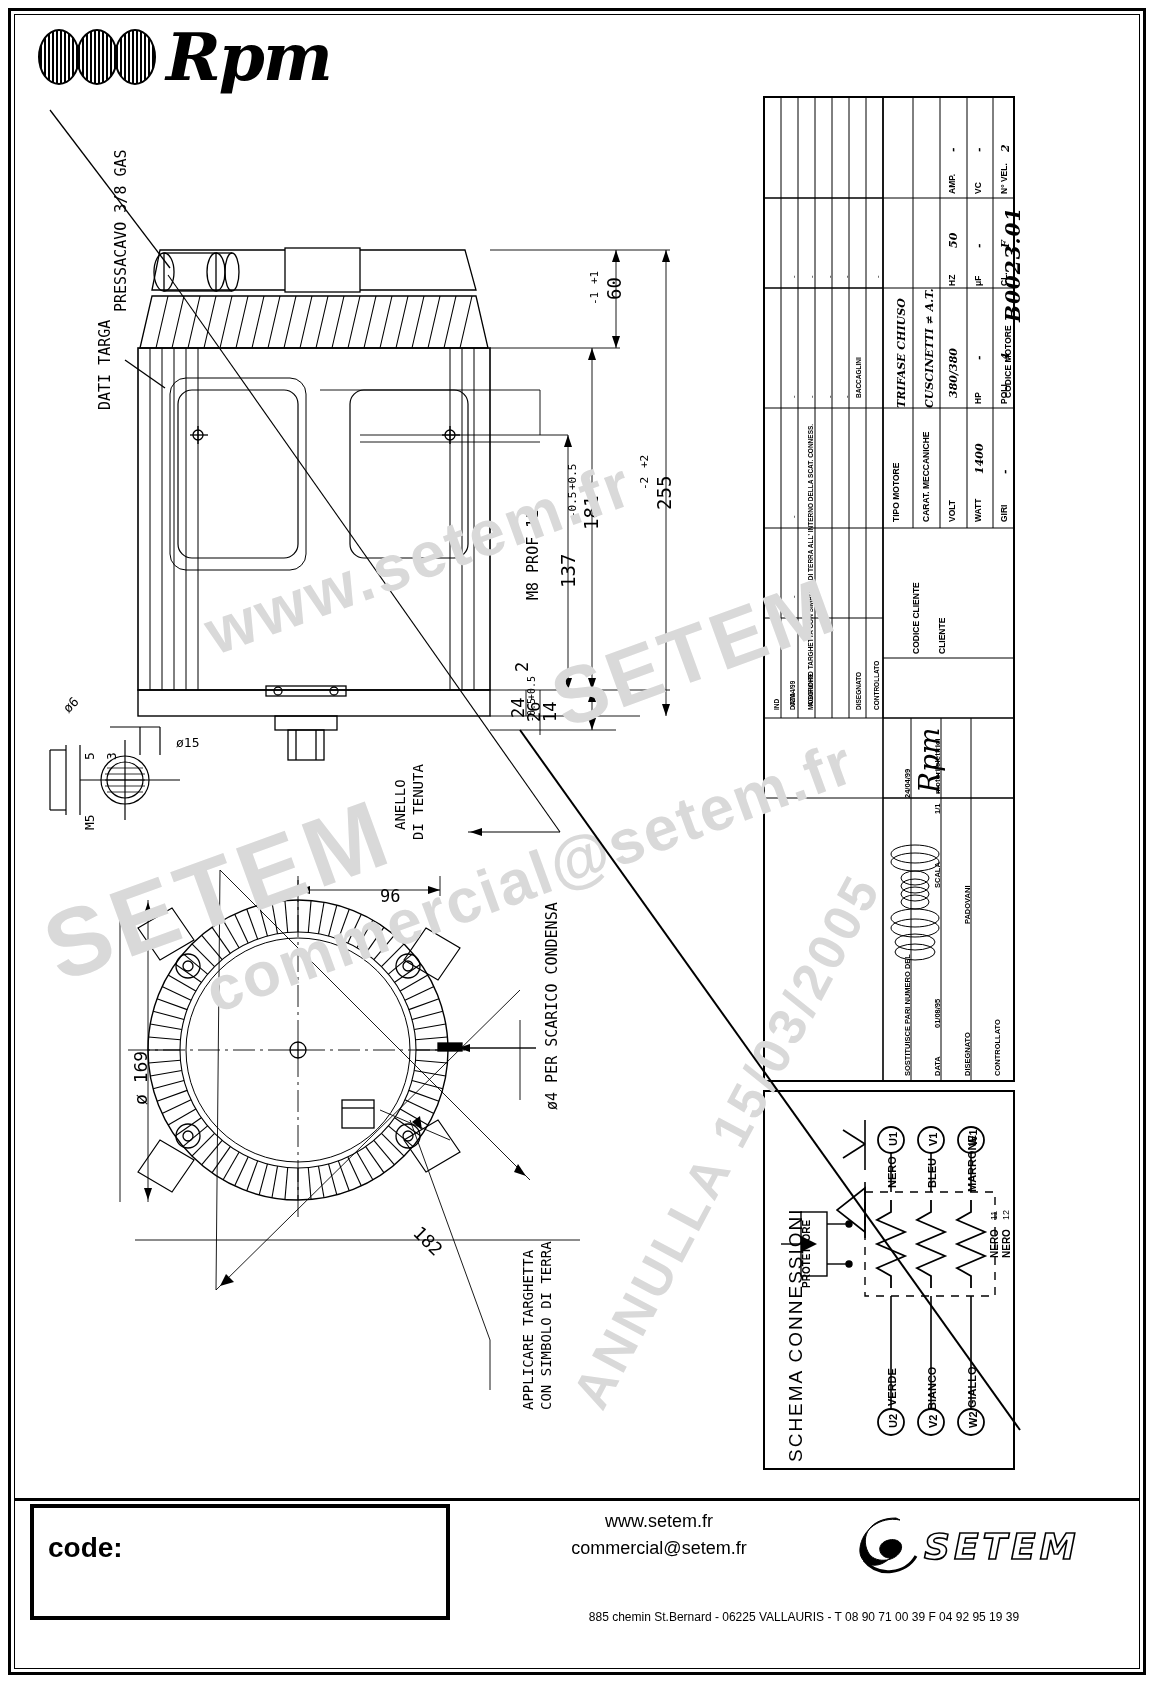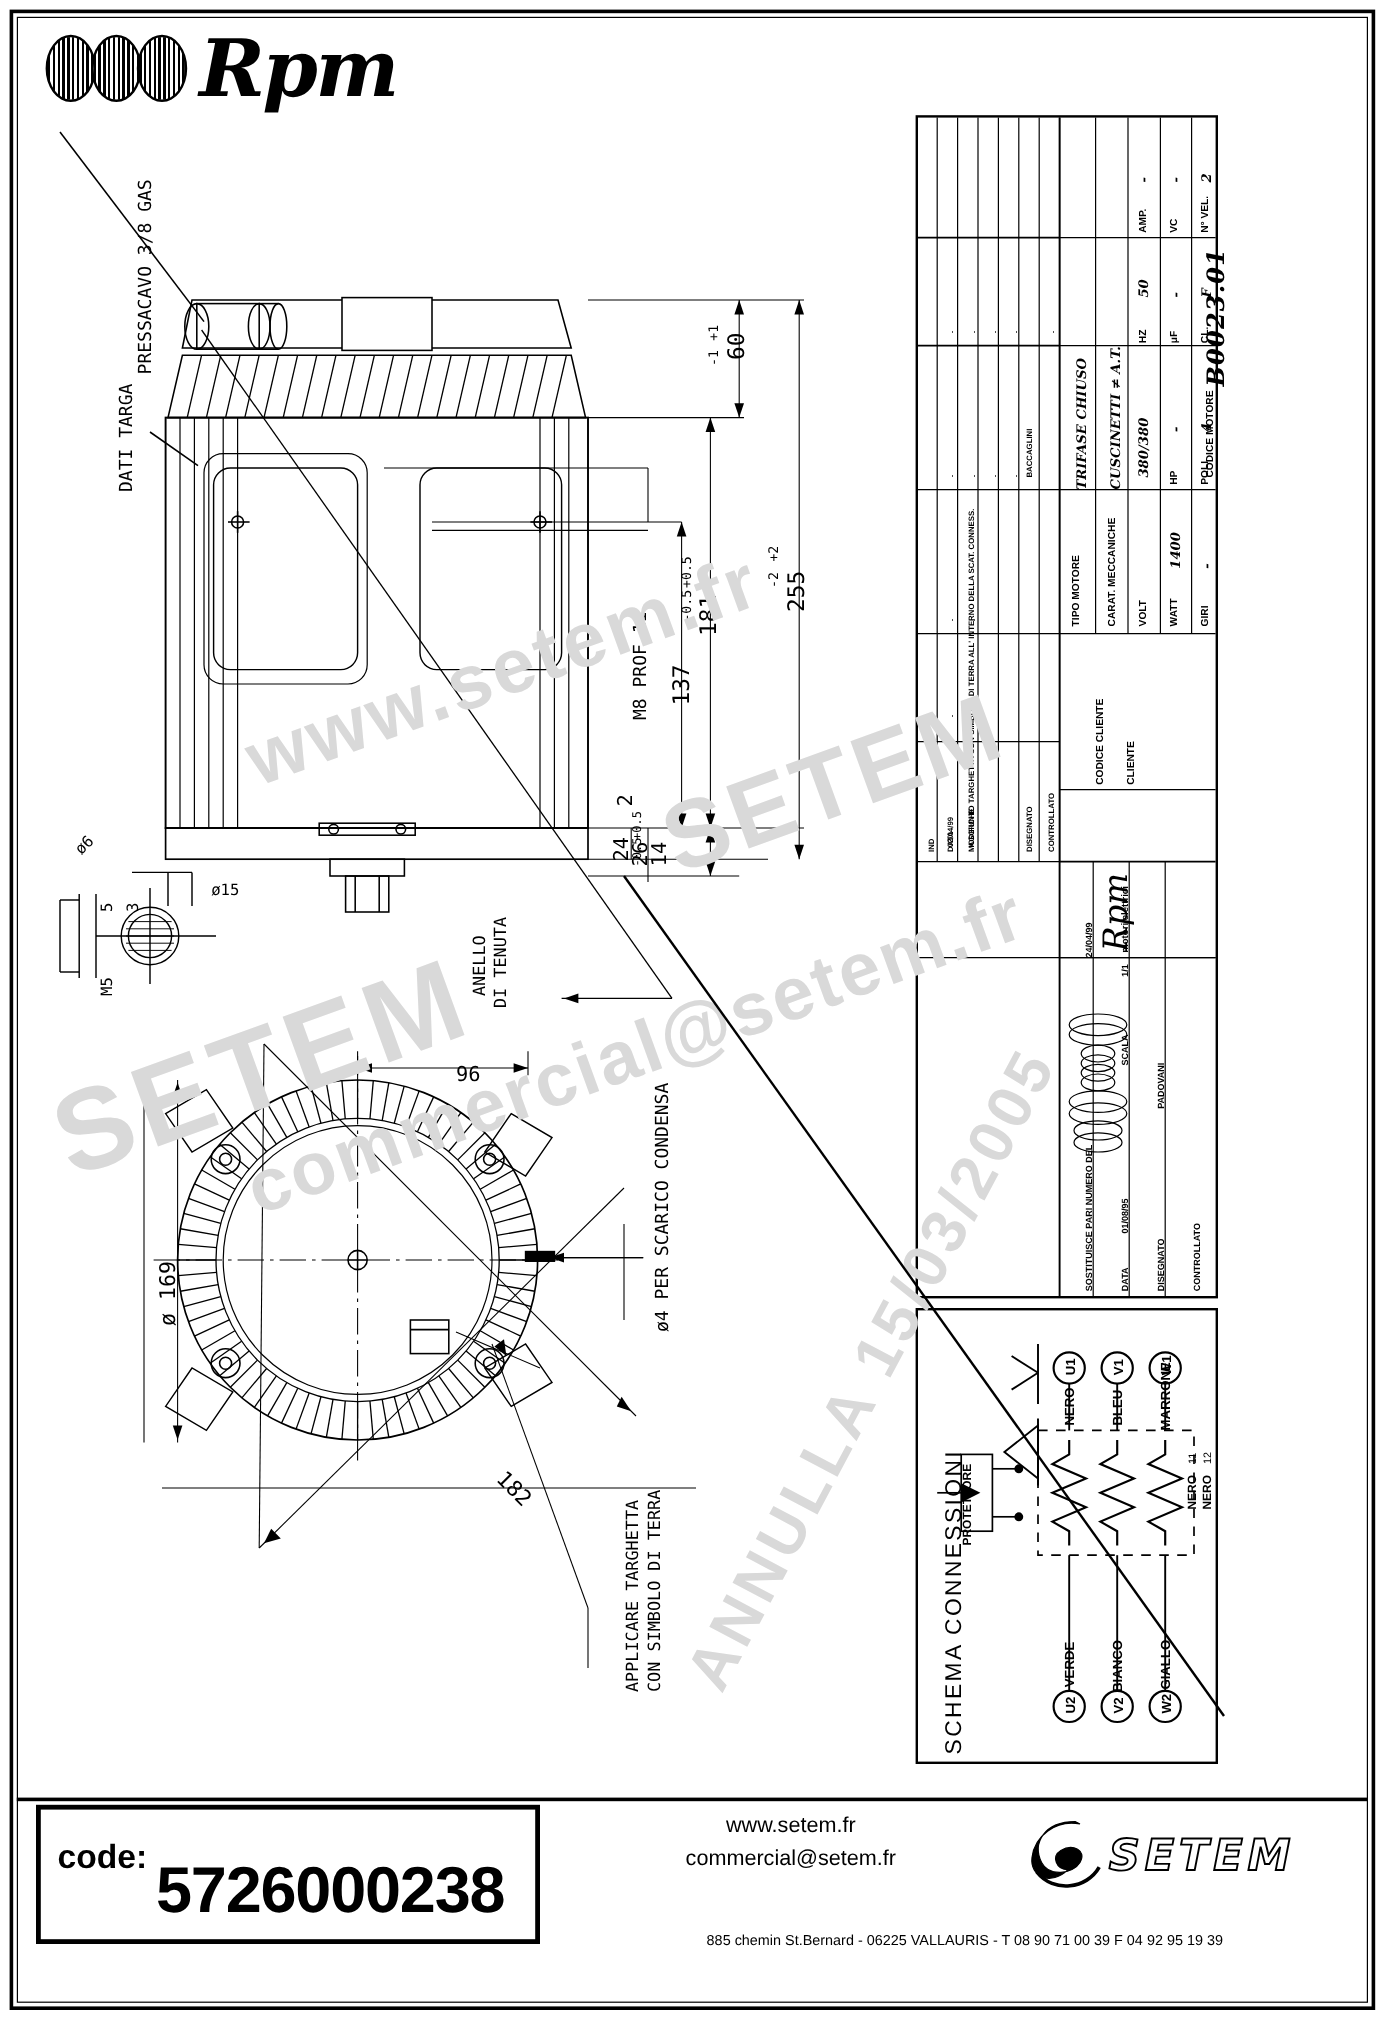--- a/index.html
+++ b/index.html
@@ -613,21 +613,20 @@
   <div class="wm" style="left:196px;top:960px;font-size:62px;transform:rotate(-20deg);transform-origin:0 0;letter-spacing:2px;">commercial@setem.fr</div>
   <div class="wm" style="left:560px;top:1390px;font-size:52px;transform:rotate(-62deg);transform-origin:0 0;letter-spacing:4px;">ANNULLA 15/03/2005</div>
   <svg width="700" height="800" style="position:absolute;left:440px;top:700px;pointer-events:none;">
     <line x1="80" y1="30" x2="580" y2="730" stroke="#000" stroke-width="2"></line>
   </svg>
 
   <div class="footer">
     <div style="position:absolute;left:0;top:0;width:1126px;height:3px;background:#000;"></div>
     <div class="codebox">
       <div class="lab">code:</div>
-      <div class="num">5726000238</div>
     </div>
     <div class="setem-txt">
       <div>www.setem.fr</div>
       <div>commercial@setem.fr</div>
     </div>
     <div class="setem-logo">
       <svg width="70" height="70" style="position:absolute;left:0;top:0;">
         <path d="M42 6 C16 6 6 24 14 40 C20 52 40 50 46 40 C52 30 40 24 30 30 C22 35 26 46 36 46 C22 60 4 52 6 36 C8 18 26 4 46 8 Z" fill="#000" stroke="#000" stroke-width="1"></path>
         <path d="M10 48 C24 66 52 62 62 44" fill="none" stroke="#000" stroke-width="3"></path>
       </svg>

